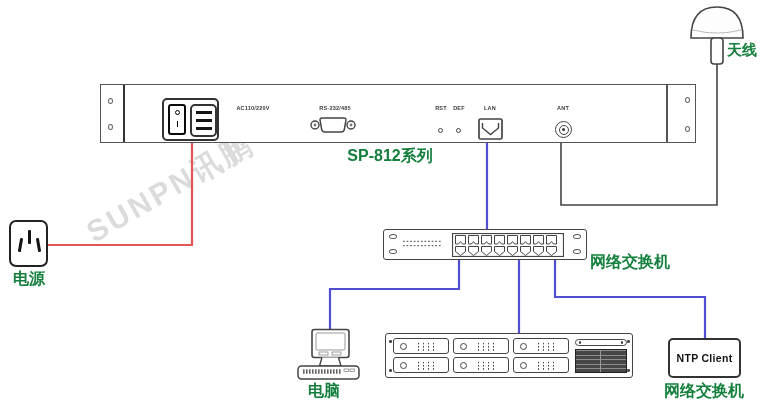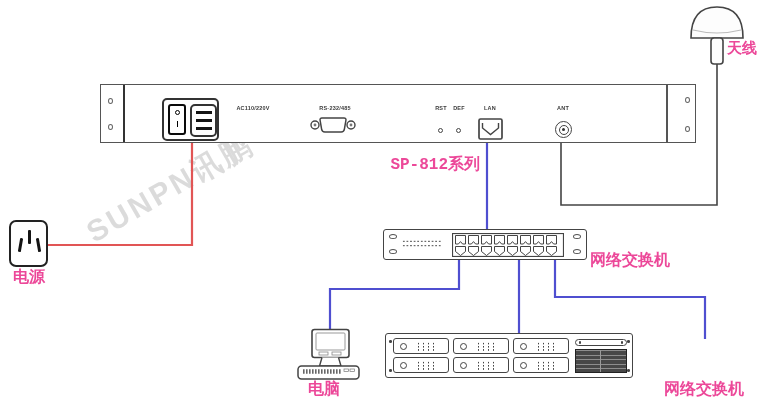--- a/index.html
+++ b/index.html
@@ -2,21 +2,21 @@
 <html><head>
 <meta charset="utf-8">
 <style>
   html,body{margin:0;padding:0;background:#fff;}
   #stage{
     position:relative;width:760px;height:401px;background:#ffffff;overflow:hidden;
     font-family:"Liberation Sans", sans-serif;color:#111;
   }
   #stage *{box-sizing:border-box;}
   .abs{position:absolute;}
-  .lbl{font-weight:700;font-size:16px;color:#ec4899;text-align:center;line-height:1.1;font-family:Liberation Mono, monospace;}
+  .lbl{font-weight:700;font-size:16px;color:#15803d;text-align:center;line-height:1.1;}
   .tiny{font-weight:700;font-size:5.5px;color:#3a3a3a;text-align:center;letter-spacing:.2px;line-height:1;}
   
   .watermark{
     left:55px;top:168px;width:230px;text-align:center;
     font-size:30px;font-weight:700;letter-spacing:3px;color:#b9b9b9;opacity:.5;
     transform:rotate(-30deg);white-space:nowrap;pointer-events:none;
   }
   
   .device{left:100px;top:84px;width:596px;height:59px;border:1.6px solid #555;background:#fff;}
   .ear-divider-left{left:22px;top:0;width:2.2px;height:100%;background:#333;}
@@ -125,21 +125,21 @@
       <path d="M4.5,5 v5 l8,6.5 8,-6.5 v-5" fill="none" stroke="#444" stroke-width="1.4"></path>
     </svg>
 
     <div class="abs tiny" style="left:450px;top:21px;width:24px;">ANT</div>
     <div class="abs coax-outer">
       <div class="coax-mid">
         <div class="coax-dot"></div>
       </div>
     </div>
   </div>
-  <div class="abs lbl" style="left:300px;top:157px;width:180px;text-align:right;">SP-812系列</div>
+  <div class="abs lbl" style="left:300px;top:147px;width:180px;">SP-812系列</div>
 
   <div class="abs outlet">
     <div class="abs prong" style="left:8px;top:16px;transform:rotate(10deg)"></div>
     <div class="abs prong" style="left:17px;top:8px"></div>
     <div class="abs prong" style="left:26px;top:16px;transform:rotate(-10deg)"></div>
   </div>
   <div class="abs lbl" style="left:-2px;top:270px;width:62px;">电源</div>
 
   <div class="abs switch">
     <div class="abs oval" style="left:5px;top:4px"></div>
@@ -221,15 +221,18 @@
           <div class="bay-dots"></div>
         </div>
     </div>
     <div class="abs slot">
       <div class="abs slot-dot" style="left:3px"></div>
       <div class="abs slot-dot" style="right:3px"></div>
     </div>
     <div class="abs grille"></div>
   </div>
 
+  <div class="abs ntp">
+    <span>NTP Client</span>
+  </div>
   <div class="abs lbl" style="left:656px;top:382px;width:96px;">网络交换机</div>
 
 </div>
 
 </body></html>

